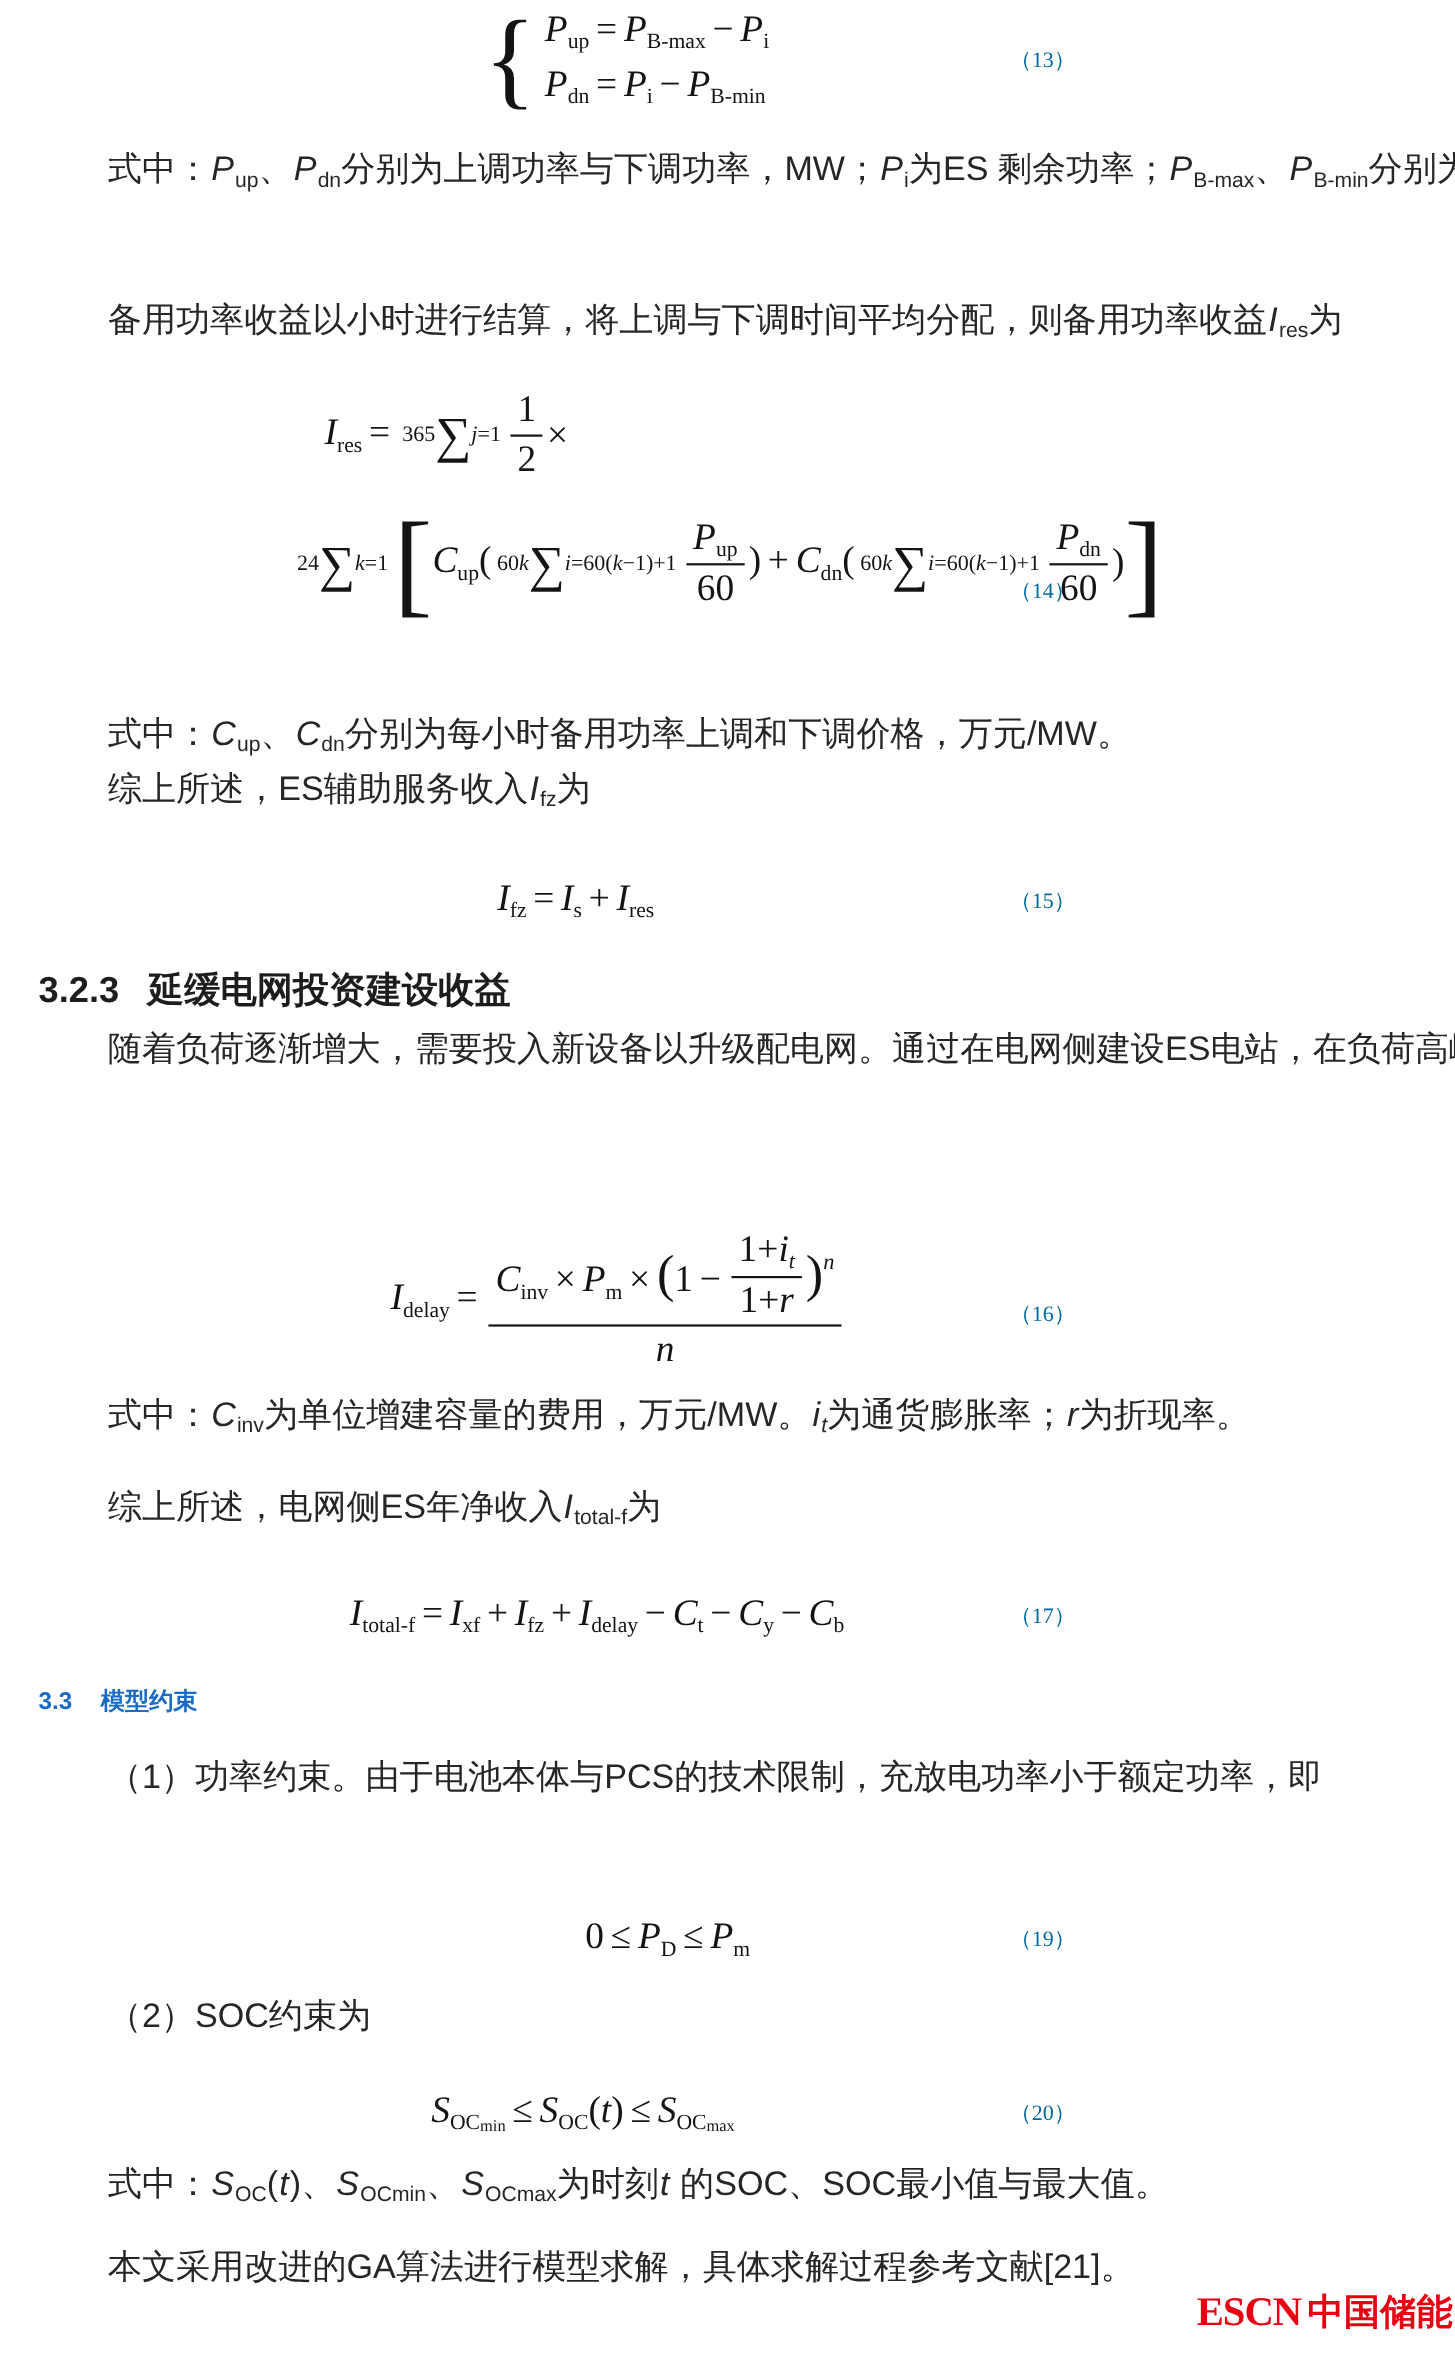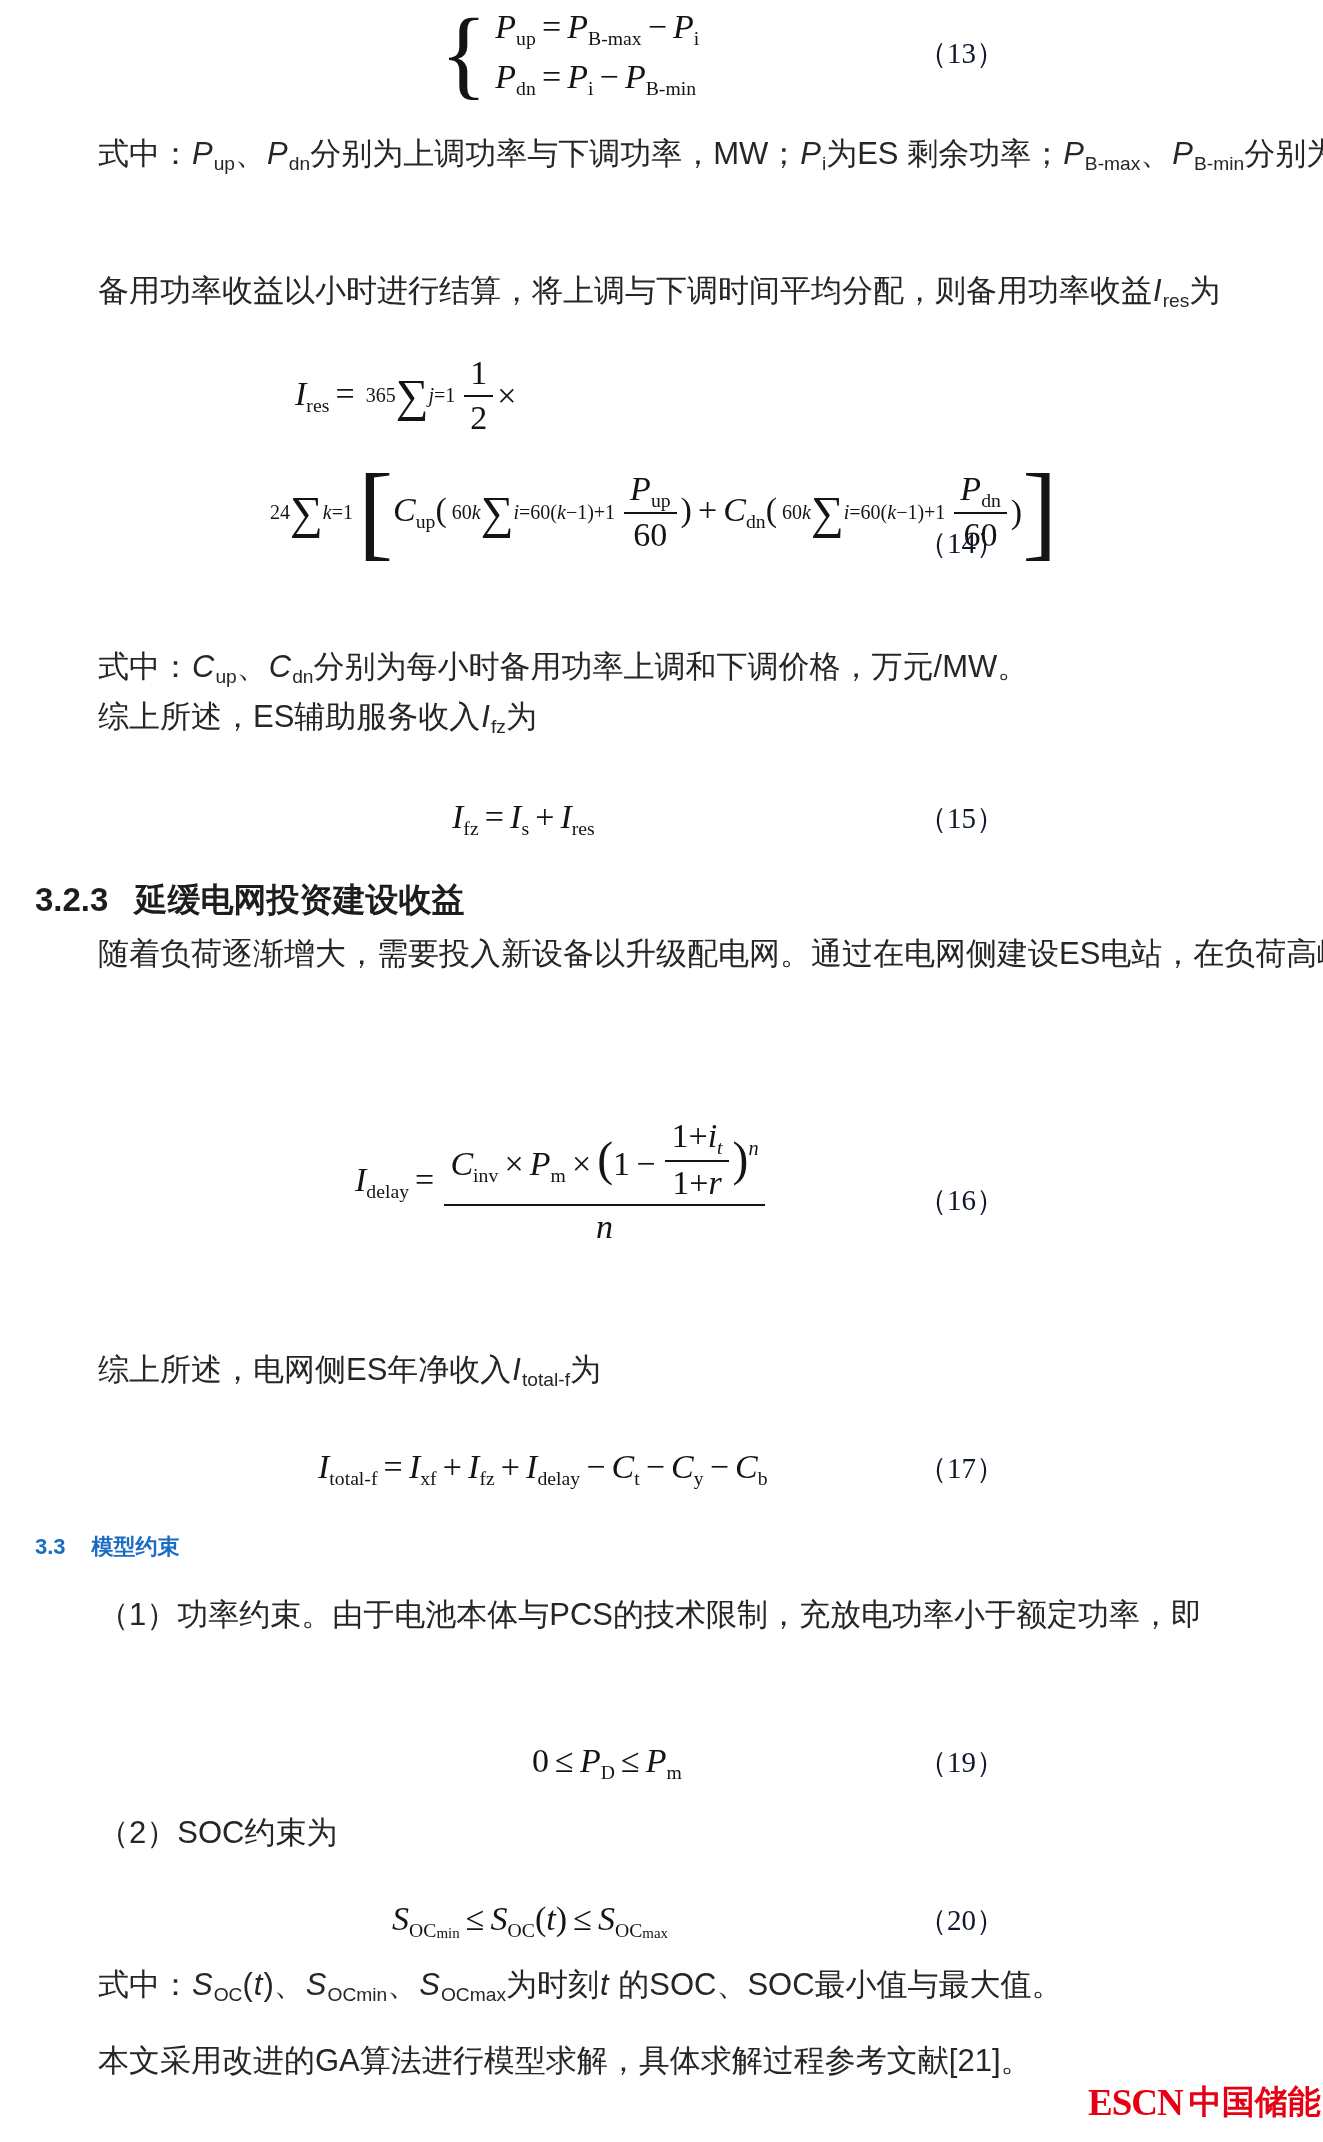--- a/index.html
+++ b/index.html
@@ -16,21 +16,21 @@
 
   
   .heading{position:absolute;left:35px;font-weight:700;color:#1d1d1d;font-size:33px;}
   .heading .h-num{margin-right:26px;}
   .heading-blue{color:#1a6bc4;font-size:22px;}
 
   
   .eq{position:absolute;left:0;width:1323px;font-family:"Liberation Serif","DejaVu Serif",serif;
       font-size:34px;color:#141414;}
   .eq .eqbody{display:inline-flex;align-items:center;}
-  .eq .eqnum{position:absolute;left:918px;top:50%;transform:translateY(-50%);font-size:29px;color:#0f172a;}
+  .eq .eqnum{position:absolute;left:918px;top:50%;transform:translateY(-50%);font-size:20px;color:#0369a1;}
   .tk{white-space:nowrap;}
   .seq{display:inline-flex;align-items:center;}
   .col{display:inline-flex;flex-direction:column;align-items:flex-start;row-gap:10px;}
   .frac{display:inline-flex;flex-direction:column;align-items:center;margin:0 4px;line-height:1.25;}
   .frac .num{padding:0 6px;}
   .frac .den{padding:0 6px;align-self:stretch;text-align:center;border-top:2px solid #141414;}
   .sum{display:inline-flex;align-items:center;line-height:1;margin:0 5px;}
   .sum .lim{font-size:20px;line-height:1.15;}
   .sigma{font-size:46px;line-height:.95;}
   .s-v{font-style:italic;}
@@ -170,20 +170,21 @@
               </span>
               <span class="tk"><span class="s-p">)</span><span class="s-vsup">n</span></span>
             </span>
             <span class="tk den"><span class="s-v">n</span></span>
           </span>
         </span>
       </span>
     <span class="eqnum">（16）</span>
   </div>
 
+  <div class="para" id="p6"><span class="tk"><span class="s-c">式中：</span><span class="s-iv">C</span><span class="s-isub">inv</span><span class="s-c">为单位增建容量的费用，万元/MW。</span><span class="s-iv">i</span><span class="s-isubi">t</span><span class="s-c">为通货膨胀率；</span><span class="s-iv">r</span><span class="s-c">为折现率。</span></span></div>
   <div class="para" id="p7"><span class="tk"><span class="s-c">综上所述，电网侧ES年净收入</span><span class="s-iv">I</span><span class="s-isub">total-f</span><span class="s-c">为</span></span></div>
 
   <div class="eq" id="eq17">
     <span class="eqbody">
         <span class="tk"><span class="s-v">I</span><span class="s-sub">total-f</span><span class="s-op">=</span><span class="s-v">I</span><span class="s-sub">xf</span><span class="s-op">+</span><span class="s-v">I</span><span class="s-sub">fz</span><span class="s-op">+</span><span class="s-v">I</span><span class="s-sub">delay</span><span class="s-op">−</span><span class="s-v">C</span><span class="s-sub">t</span><span class="s-op">−</span><span class="s-v">C</span><span class="s-sub">y</span><span class="s-op">−</span><span class="s-v">C</span><span class="s-sub">b</span></span>
       </span>
     <span class="eqnum">（17）</span>
   </div>
 
   <div class="heading heading-blue" id="h33">

